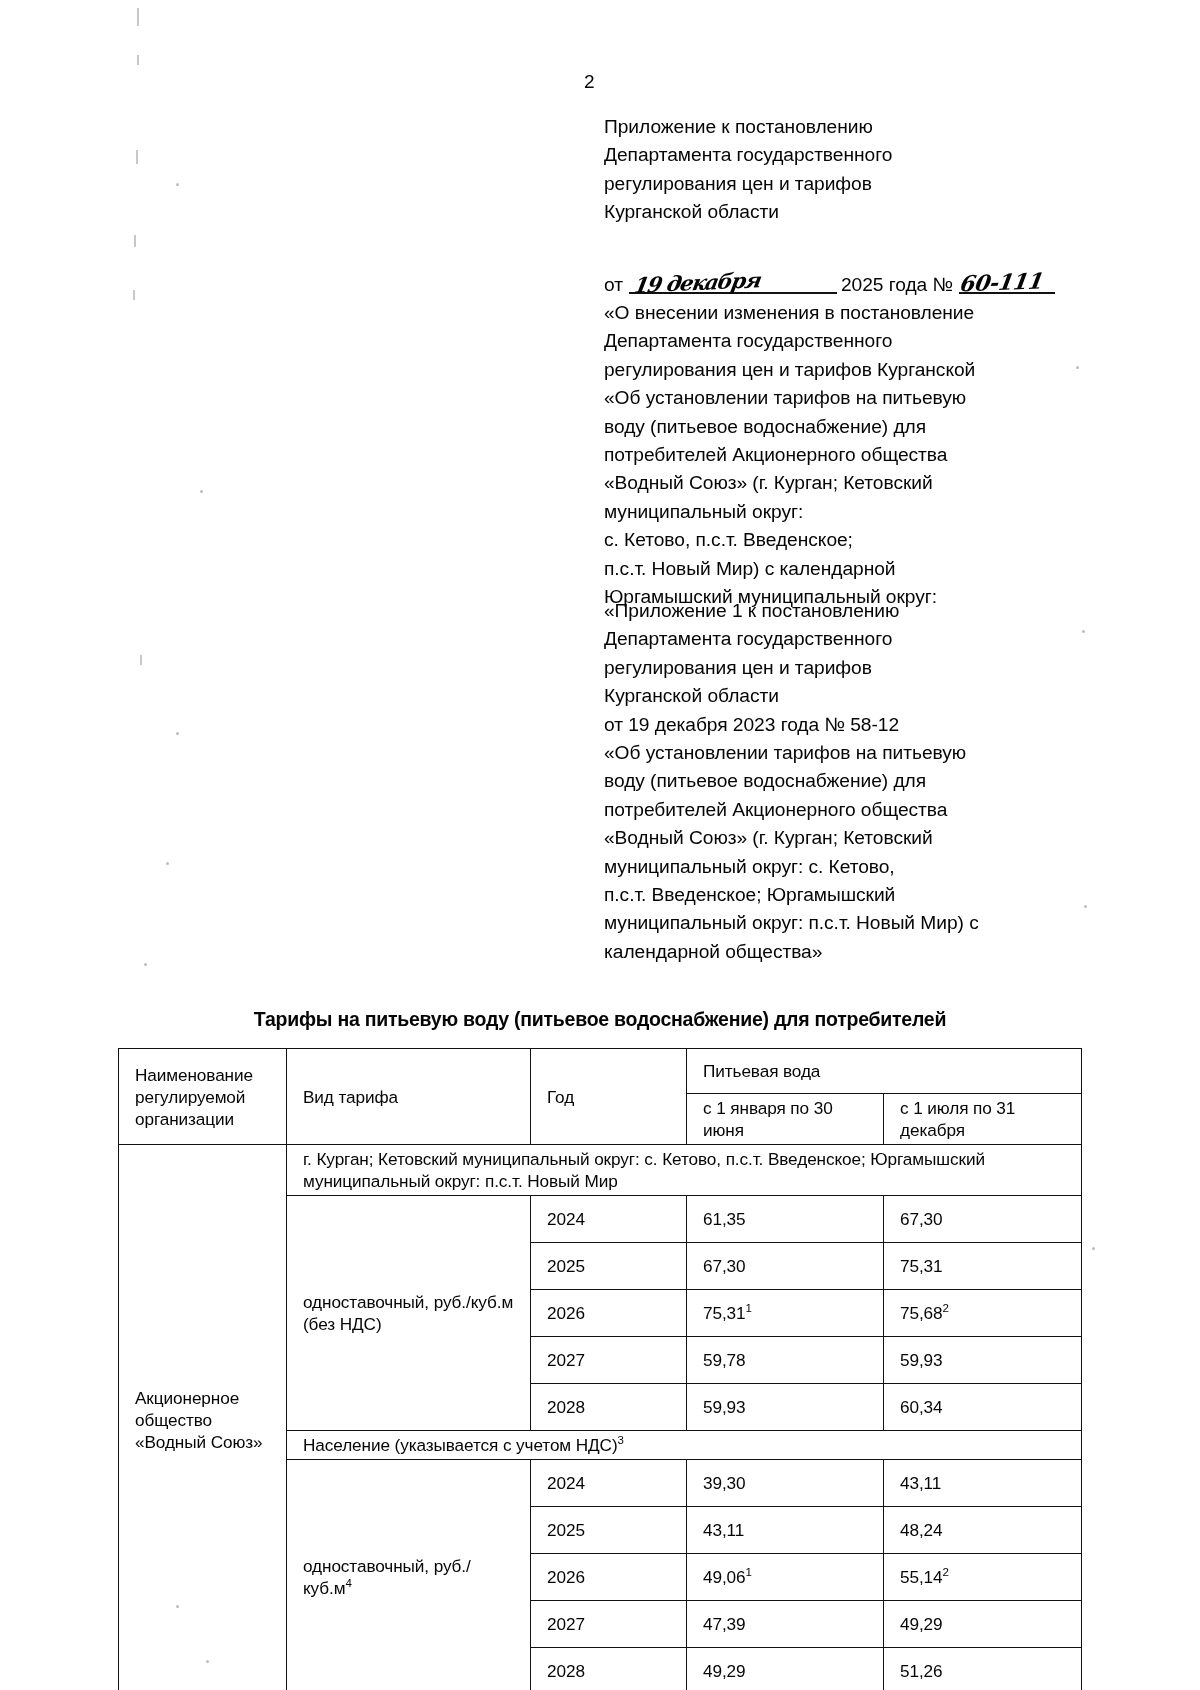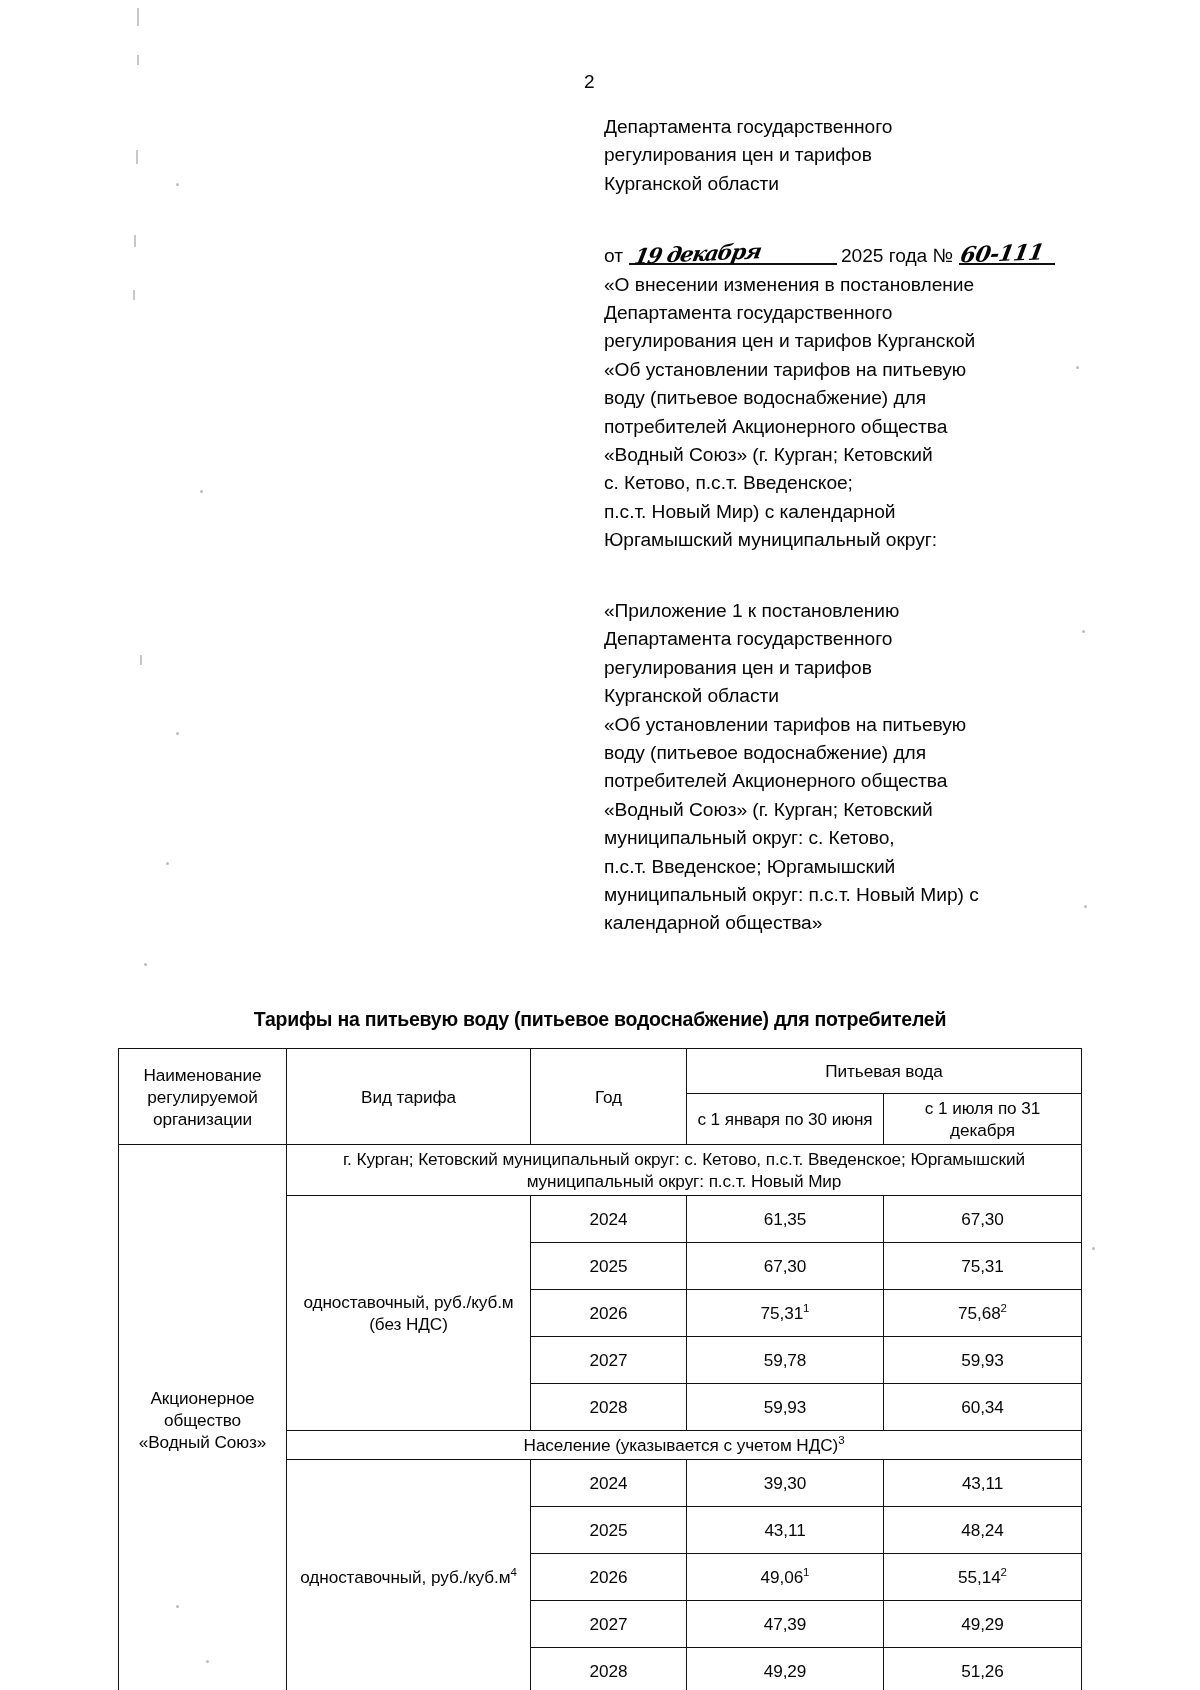--- a/index.html
+++ b/index.html
@@ -125,22 +125,22 @@
     left: 118px;
     top: 1048px;
     width: 963px;
     border-collapse: collapse;
     table-layout: fixed;
     font-size: 17.2px;
     letter-spacing: -0.1px;
   }
   .tariff-table td, .tariff-table th {
     border: 1.6px solid #111;
-    padding: 3px 8px;
-    text-align: center;
+    padding: 3px 16px;
+    text-align: left;
     vertical-align: middle;
     font-weight: normal;
     line-height: 22px;
   }
   .col-org   { width: 168px; }
   .col-kind  { width: 244px; }
   .col-year  { width: 156px; }
   .col-h1    { width: 197px; }
   .col-h2    { width: 198px; }
 
@@ -170,45 +170,48 @@
 <div class="scan-speck" style="left:1076px;top:366px;width:3px;height:3px;"></div>
 <div class="scan-speck" style="left:1082px;top:630px;width:3px;height:3px;"></div>
 <div class="scan-speck" style="left:1084px;top:905px;width:3px;height:3px;"></div>
 <div class="scan-speck" style="left:176px;top:1605px;width:3px;height:3px;"></div>
 <div class="scan-speck" style="left:206px;top:1660px;width:3px;height:3px;"></div>
 <div class="scan-speck" style="left:1092px;top:1247px;width:3px;height:3px;"></div>
 
 <div class="page-number">2</div>
 
 <div class="appendix-block" id="block-one">
+  <p>Приложение к постановлению</p>
   <p>Департамента государственного</p>
   <p>регулирования цен и тарифов</p>
   <p>Курганской области</p>
 
   <div class="date-line">
     <span class="lead">от</span><span class="hw-rule"><span class="hw-date">19 декабря</span></span><span>2025 года №</span><span class="hw-num-rule"><span class="hw-num">60-111</span></span>
   </div>
 
   <p>«О внесении изменения в постановление</p>
   <p>Департамента государственного</p>
   <p>регулирования цен и тарифов Курганской</p>
   <p>«Об установлении тарифов на питьевую</p>
   <p>воду (питьевое водоснабжение) для</p>
   <p>потребителей Акционерного общества</p>
   <p>«Водный Союз» (г. Курган; Кетовский</p>
+  <p>муниципальный округ:</p>
   <p>с. Кетово, п.с.т. Введенское;</p>
   <p>п.с.т. Новый Мир) с календарной</p>
   <p>Юргамышский муниципальный округ:</p>
 </div>
 
 <div class="appendix-block" id="block-two">
   <p>«Приложение 1 к постановлению</p>
   <p>Департамента государственного</p>
   <p>регулирования цен и тарифов</p>
   <p>Курганской области</p>
+  <p>от 19 декабря 2023 года № 58-12</p>
   <p>«Об установлении тарифов на питьевую</p>
   <p>воду (питьевое водоснабжение) для</p>
   <p>потребителей Акционерного общества</p>
   <p>«Водный Союз» (г. Курган; Кетовский</p>
   <p>муниципальный округ: с. Кетово,</p>
   <p>п.с.т. Введенское; Юргамышский</p>
   <p>муниципальный округ: п.с.т. Новый Мир) с</p>
   <p>календарной общества»</p>
 </div>
 

